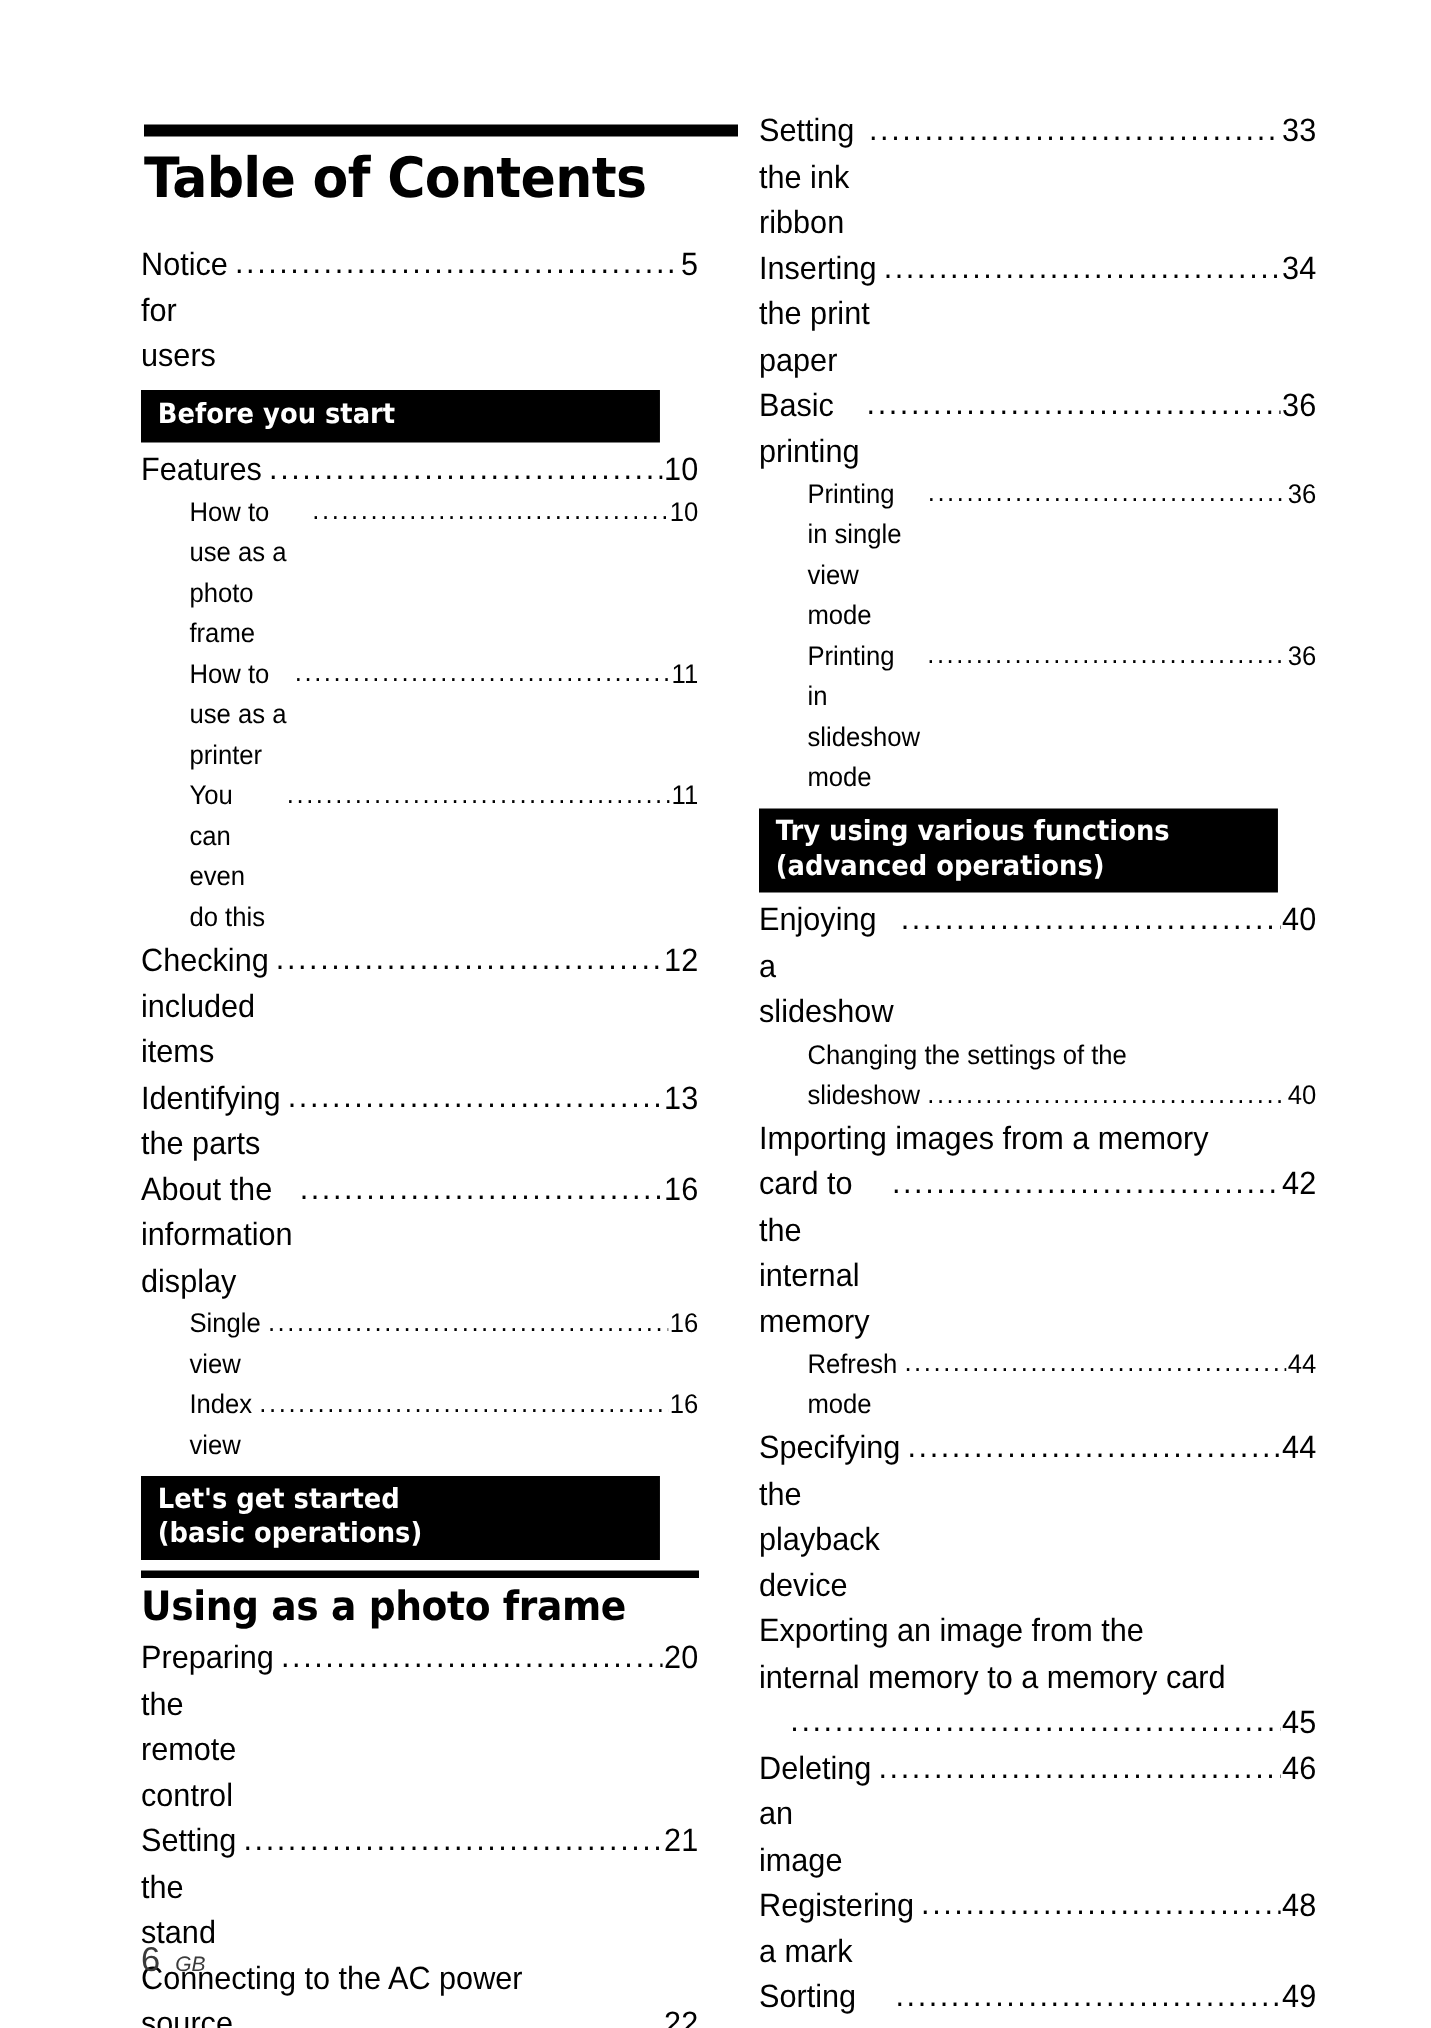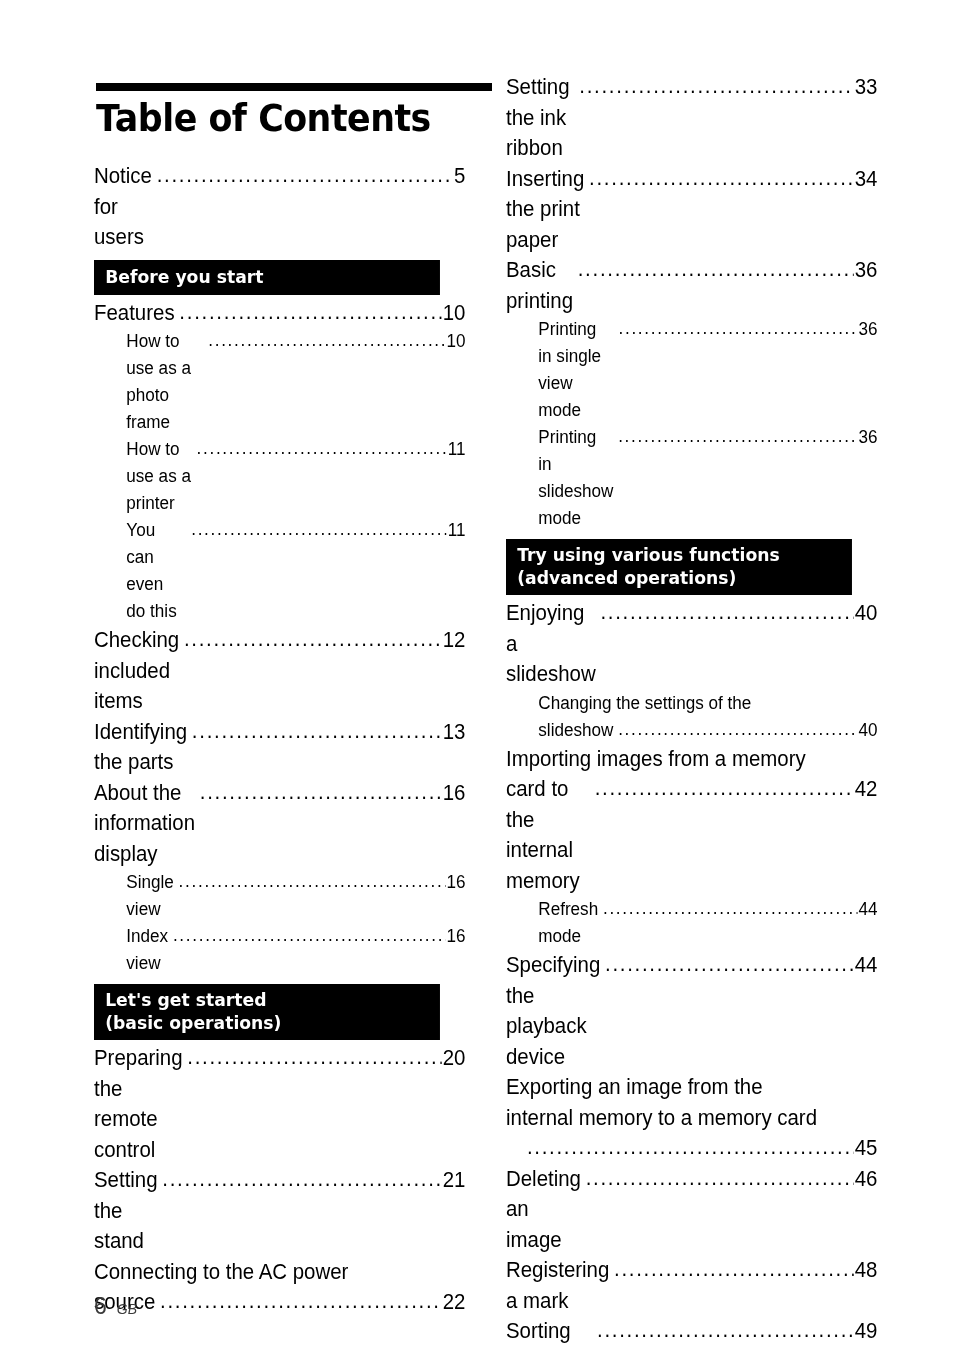--- a/index.html
+++ b/index.html
@@ -248,20 +248,24 @@
       <div class="row">
         <span class="ttl">Index view</span>
         <span class="lead"></span>
         <span class="pg">16</span>
       </div>
     </div>
         <div class="section-bar two-line">
           <span class="line">Let's get started</span>
           <span class="line">(basic operations)</span>
         </div>
+        <div class="major-head-wrap">
+      <div class="major-rule"></div>
+      <div class="major-head">Using as a photo frame</div>
+    </div>
         <div class="toc-entry">
       <div class="row">
         <span class="ttl">Preparing the remote control</span>
         <span class="lead"></span>
         <span class="pg">20</span>
       </div>
     </div>
         <div class="toc-entry">
       <div class="row">
         <span class="ttl">Setting the stand</span>

